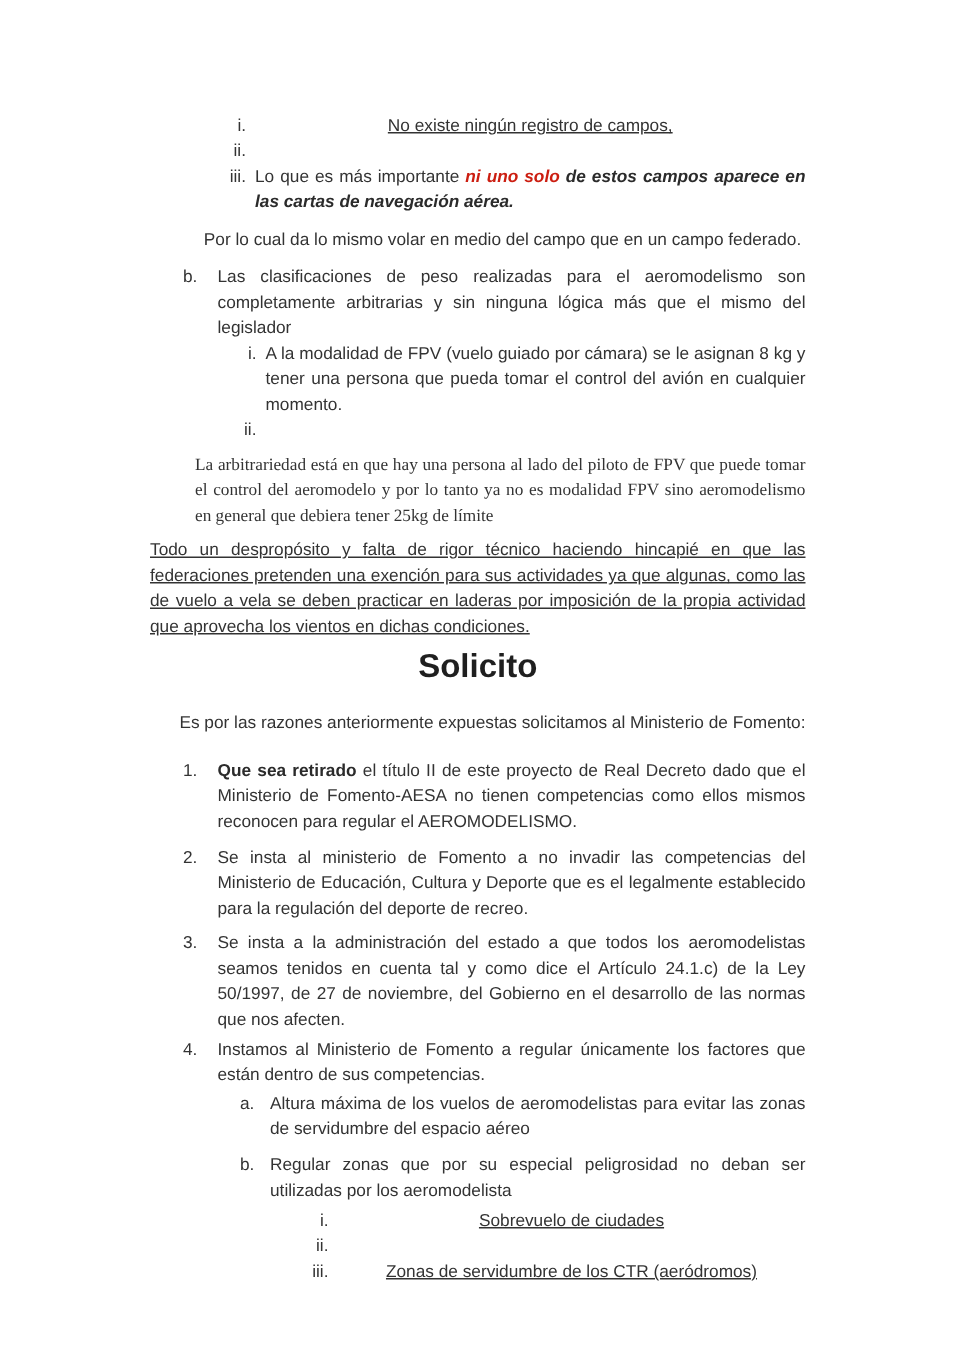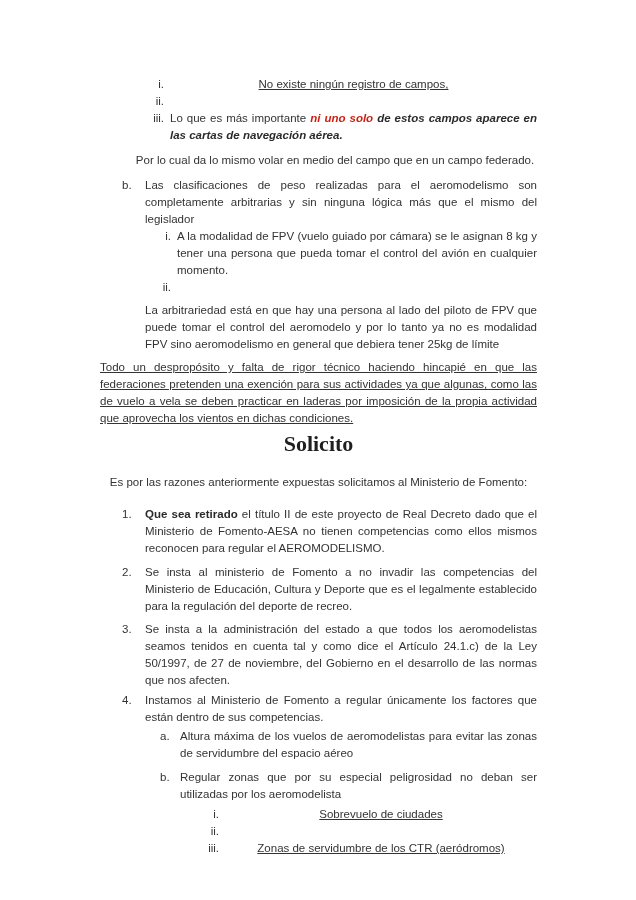--- a/index.html
+++ b/index.html
@@ -38,32 +38,31 @@
   
   .lvl-alpha2 { padding-left: 60px; }
   .lvl-alpha2 .marker { width: 20px; flex-shrink: 0; }
 
   
   .lvl-roman-deep .marker { width: 119px; text-align: right; padding-right: 6px; flex-shrink: 0; }
 
   .para { text-align: justify; }
   .p-porlocual { margin-top: 8px; margin-left: 33px; text-align: center; }
   .p-itemb { margin-top: 8px; }
-  .p-arbitrariedad { margin-top: 6px; margin-left: 45px; }
+  .p-arbitrariedad { margin-top: 6px; margin-left: 30px; font-family: Liberation Serif, serif; }
   .p-desproposito { margin-top: 6px; text-decoration: underline; }
-  .p-intro { margin-top: 17px; text-align: center; }
+  .p-intro { margin-top: 17px; text-align: right; }
 
   .heading {
     margin-top: 4px;
     text-align: center;
     font-size: 22px;
     line-height: 26px;
     font-weight: bold;
     color: #1f1f1f;
-    font-family: Liberation Serif, serif;
   }
 
   .m-top-list { margin-top: 0; }
   .m-req1 { margin-top: 15px; }
   .m-req2 { margin-top: 7px; }
   .m-req3 { margin-top: 6px; }
   .m-req4 { margin-top: 3px; }
   .m-sub-a { margin-top: 2px; }
   .m-sub-b { margin-top: 7px; }
   .m-deep { margin-top: 3px; }

